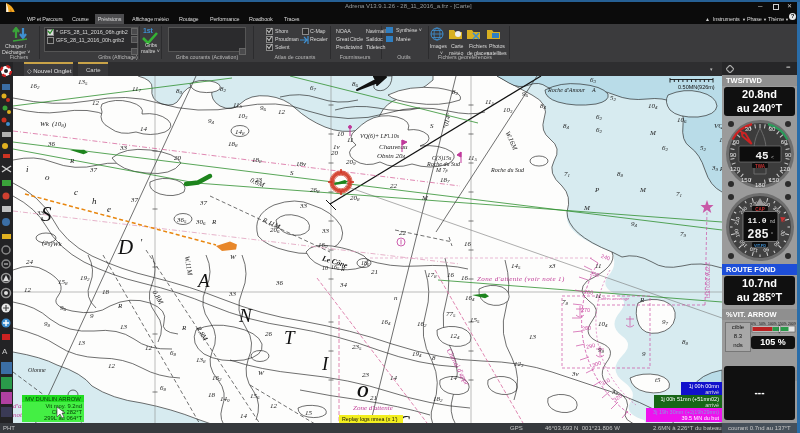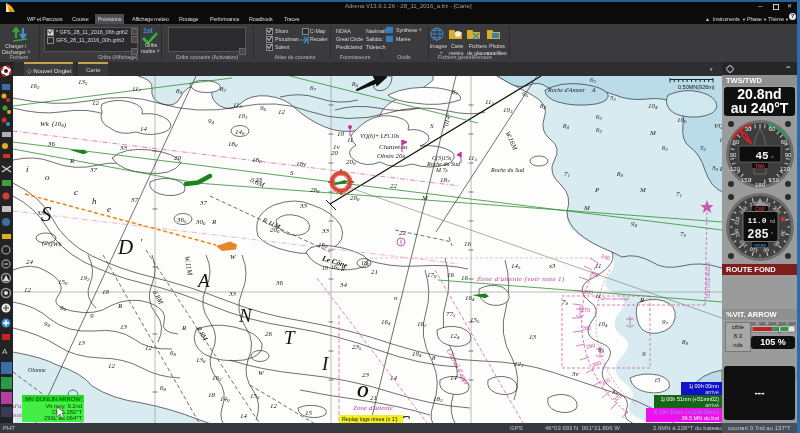--- a/index.html
+++ b/index.html
@@ -723,21 +723,21 @@
     <div class="abs" style="left:0;top:0;width:75px;height:13px;background:#262628;">
       <svg class="abs" style="left:4px;top:3px;" width="8" height="8">
           <path d="M4 0 L8 4 L4 8 L0 4 Z" fill="none" stroke="#aaa" stroke-width="1.2"></path>
         </svg>
       <div class="abs" style="left:64px;top:2px;color:#999;font-size:6px;letter-spacing:-1px;">▪▪▪</div>
     </div>
 
     <div class="abs" style="left:0;top:13px;width:75px;height:11px;background:#8f8f8f;">
       <div class="phead" style="top:1px;">TWS/TWD</div>
     </div>
-    <div class="lcd" style="left:2px;top:25px;width:71px;height:29px;font-size:14px;line-height:14px;">20.8nd<br>au 240°T</div>
+    <div class="lcd" style="left:2px;top:25px;width:71px;height:29px;font-size:11px;line-height:14px;">20.8nd<br>au 240°T</div>
 
     <svg class="abs" style="left:0;top:56px;" width="75" height="72" viewBox="0 0 75 72">
       <rect x="0" y="0" width="75" height="72" fill="#9b9b9b"></rect>
       <circle cx="9" cy="6" r="3" fill="#2c2c2c"></circle>
         <circle cx="66" cy="6" r="3" fill="#2c2c2c"></circle>
       <circle cx="9" cy="66" r="3" fill="#2c2c2c"></circle>
         <circle cx="66" cy="66" r="3" fill="#2c2c2c"></circle>
       <circle cx="38" cy="36" r="34" fill="#6e6e6e"></circle>
       <circle cx="38" cy="36" r="31" fill="#3c3c3c"></circle>
       <g stroke="#cfcfcf" stroke-width="1">
@@ -872,23 +872,24 @@
       <text x="48" y="33" font-size="4.5" fill="#ccc" font-family="Liberation Sans">nd</text>
       <text x="36" y="48" font-size="12" fill="#f2f2f2" font-family="Liberation Mono" text-anchor="middle" font-weight="bold">285</text>
       <text x="49" y="46" font-size="5" fill="#ccc" font-family="Liberation Sans">°</text>
       <rect x="30" y="52" width="16" height="5" rx="1" fill="#0d0d0d"></rect>
       <text x="38" y="56.5" font-size="4" fill="#3f8fd0" text-anchor="middle" font-family="Liberation Sans" font-weight="bold">VIT.FD</text>
       <g transform="rotate(70 38 37)">
           <path d="M38 9.5 L40.5 14.5 L35.5 14.5 Z" fill="#cc3333"></path>
         </g>
     </svg>
 
-    <div class="abs" style="left:0;top:202px;width:75px;height:11px;background:#7f1d1d;">
+    <div class="abs" style="left:0;top:202px;width:75px;height:11px;background:#1d4ed8;">
       <div class="phead" style="top:1px;">ROUTE FOND</div>
     </div>
+    <div class="lcd" style="left:2px;top:214px;width:71px;height:29px;font-size:11px;line-height:14px;">10.7nd<br>au 285°T</div>
 
     <div class="abs" style="left:0;top:247px;width:75px;height:11px;background:#8f8f8f;">
       <div class="phead" style="top:1px;">%VIT. ARROW</div>
     </div>
     <div class="abs" style="left:3px;top:260px;width:24px;height:28px;background:#a8a8a8;border:1px solid #777;color:#111;font-size:6px;text-align:center;line-height:9px;">cible<br>8.3<br>nds</div>
     <svg class="abs" style="left:29px;top:259px;" width="45" height="14" viewBox="0 0 45 14">
       <g font-size="3.4" fill="#111" font-family="Liberation Sans">
         <text x="0" y="4">0%</text>
           <text x="8" y="4">50%</text>
           <text x="17" y="4">100%</text>

